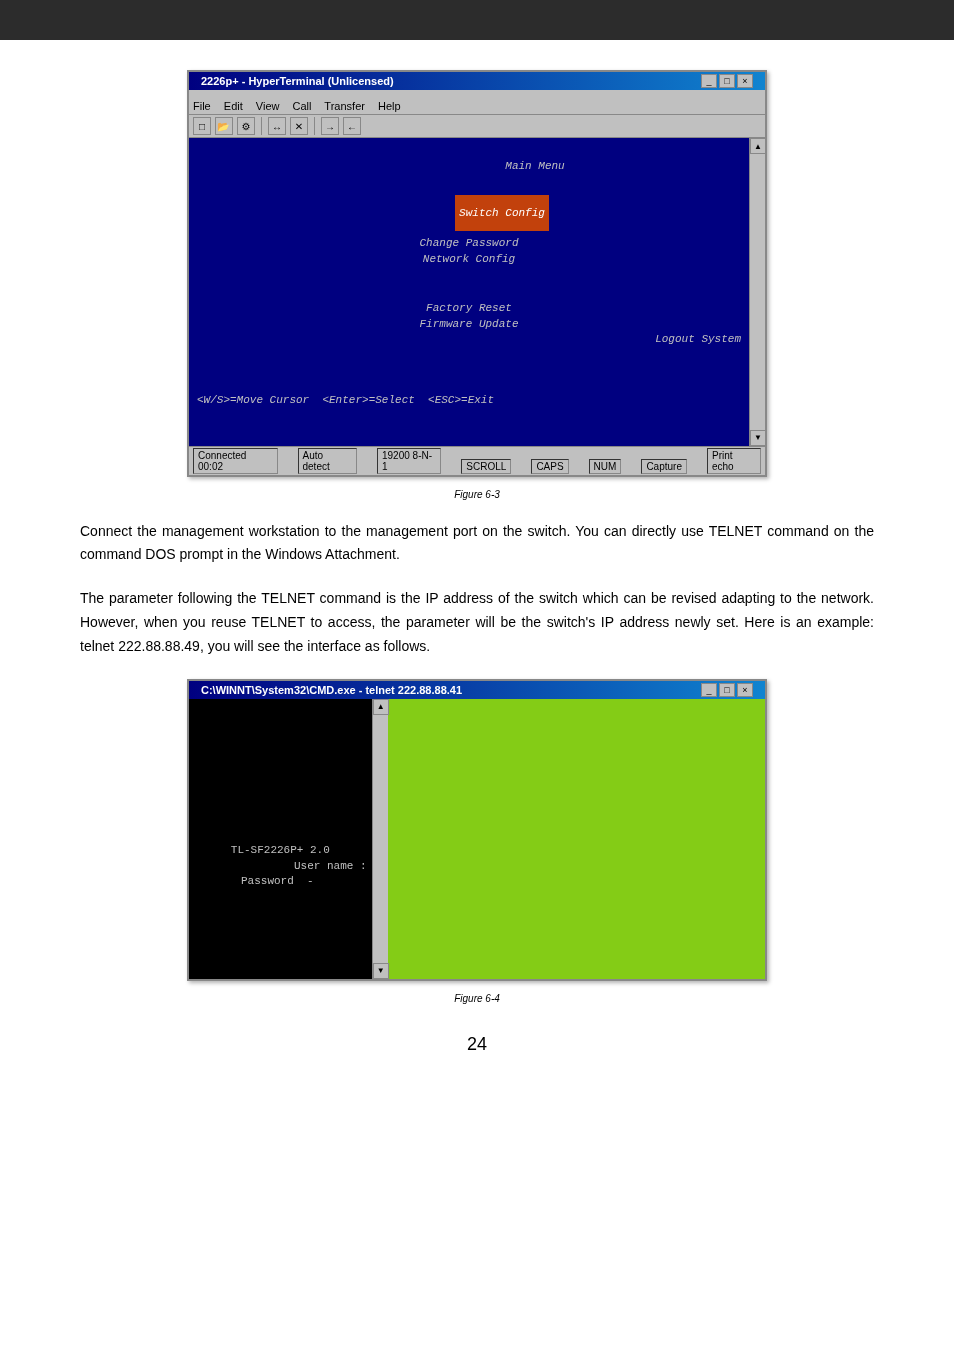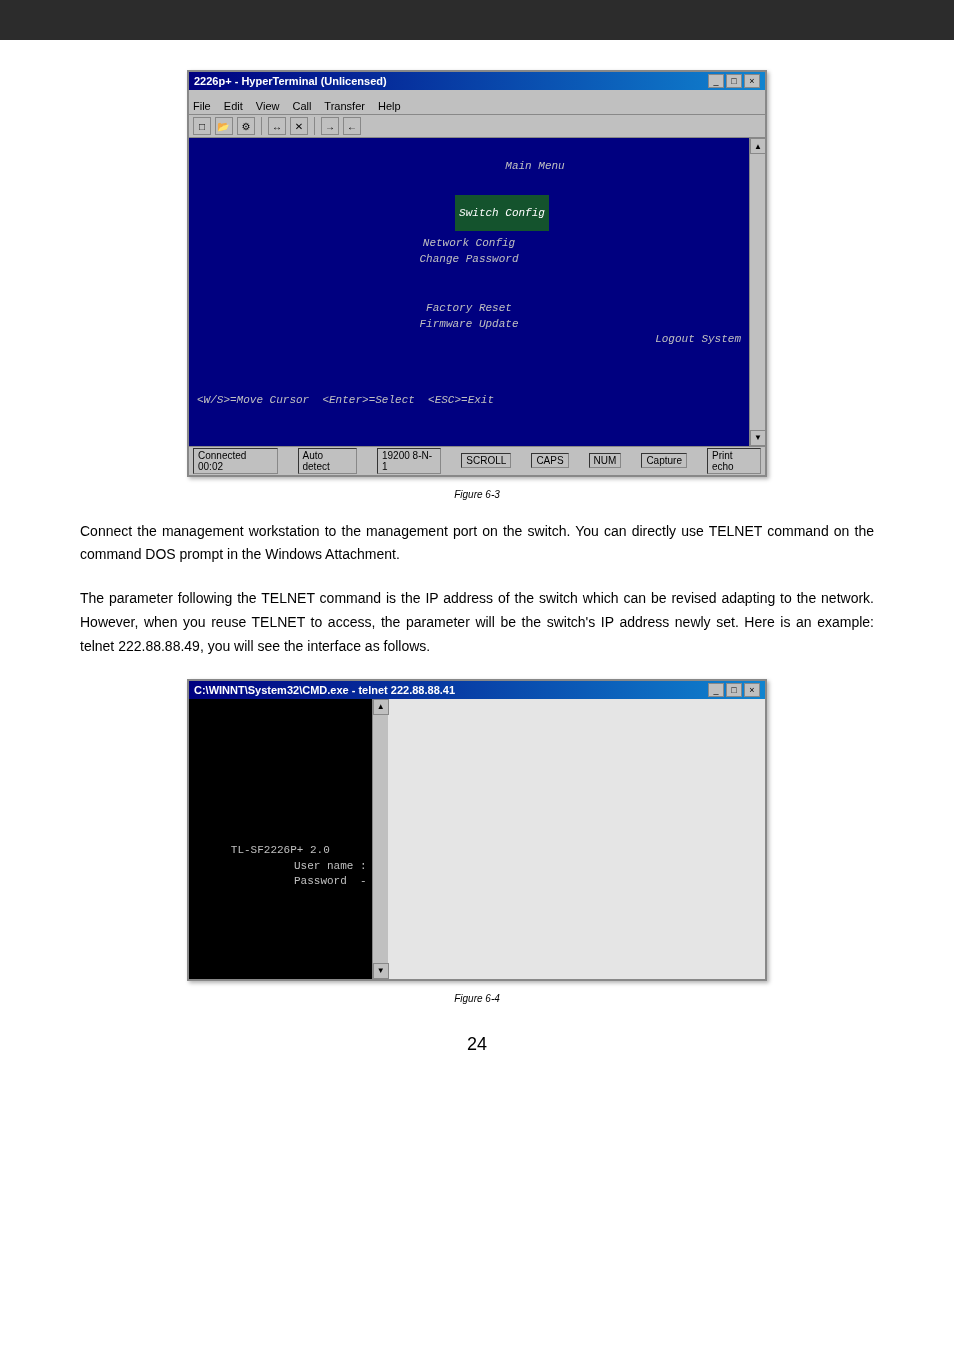--- a/index.html
+++ b/index.html
@@ -29,21 +29,21 @@
       width: 580px;
       margin: 0 auto;
       background: #c0c0c0;
       box-shadow: 2px 2px 4px rgba(0,0,0,0.3);
     }
 
     .window-titlebar {
       background: linear-gradient(to right, #000080, #1084d0);
       color: white;
       font-size: 11px;
-      padding: 2px 5px;
+      padding: 2px 12px;
       display: flex;
       justify-content: space-between;
       align-items: center;
     }
 
     .window-title-text {
       font-size: 11px;
       font-weight: bold;
     }
 
@@ -152,21 +152,21 @@
       background: #c0c0c0;
     }
 
     .window-statusbar {
       background: #c0c0c0;
       font-size: 10px;
       padding: 1px 4px;
       border-top: 1px solid #888;
       display: flex;
       gap: 20px;
-      align-items: center;
+      align-items: flex-end;
     }
 
     .status-section {
       border: 1px inset #888;
       padding: 1px 4px;
       font-size: 10px;
     }
 
     .figure-caption {
       text-align: center;
@@ -181,21 +181,21 @@
       line-height: 1.7;
       margin-top: 20px;
       color: #000;
     }
 
     
     .cmd-window {
       border: 2px solid #888;
       width: 580px;
       margin: 20px auto 0 auto;
-      background: #e5e5e5;
+      background: #84cc16;
       box-shadow: 2px 2px 4px rgba(0,0,0,0.3);
     }
 
     .cmd-terminal-main {
       background: #000000;
       color: #c0c0c0;
       font-family: 'Courier New', monospace;
       font-size: 11px;
       padding: 6px 5px;
       min-height: 280px;
@@ -245,24 +245,24 @@
       <div class="toolbar-icon">→</div>
       <div class="toolbar-icon">←</div>
     </div>
 
     <div class="terminal-wrapper">
       <div class="terminal-main">
         <div class="terminal-line"> </div>
         <div class="terminal-line" style="text-align:center; color:#c0c0c0;">                    Main Menu</div>
         <div class="terminal-line"> </div>
         <div class="terminal-line" style="text-align:center;">
-          <span style="background:#14532d; color:#fff; padding:12px 4px;">Switch Config</span>
+          <span style="background:#c2410c; color:#fff; padding:12px 4px;">Switch Config</span>
         </div>
+        <div class="terminal-line" style="text-align:center; color:#c0c0c0;">Change Password</div>
         <div class="terminal-line" style="text-align:center; color:#c0c0c0;">Network Config</div>
-        <div class="terminal-line" style="text-align:center; color:#c0c0c0;">Change Password</div>
         <div class="terminal-line" style="text-align:center; color:#c0c0c0;margin-top:34px;">Factory Reset</div>
         <div class="terminal-line" style="text-align:center; color:#c0c0c0;">Firmware Update</div>
         <div class="terminal-line" style="text-align:right; color:#c0c0c0;">Logout System</div>
         <div class="terminal-line"> </div>
         <div class="terminal-line"> </div>
         <div class="terminal-line"> </div>
         <div class="terminal-line" style="color:#c0c0c0;">&lt;W/S&gt;=Move Cursor  &lt;Enter&gt;=Select  &lt;ESC&gt;=Exit</div>
         <div class="terminal-line"> </div>
         <div class="terminal-line"> </div>
       </div>
@@ -307,21 +307,21 @@
         <div class="terminal-line"> </div>
         <div class="terminal-line"> </div>
         <div class="terminal-line"> </div>
         <div class="terminal-line"> </div>
         <div class="terminal-line"> </div>
         <div class="terminal-line"> </div>
         <div class="terminal-line"> </div>
         <div class="terminal-line"> </div>
         <div class="terminal-line" style="text-align:center; color:#c0c0c0;">TL-SF2226P+ 2.0</div>
         <div class="terminal-line" style="margin-left: 100px; color:#c0c0c0;">User name :</div>
-        <div class="terminal-line" style="margin-left: 100px; color:#c0c0c0;">Password  -</div>
+        <div class="terminal-line" style="margin-left: 47px; color:#c0c0c0;">Password  -</div>
         <div class="terminal-line"> </div>
         <div class="terminal-line"> </div>
         <div class="terminal-line"> </div>
       </div>
       <div class="terminal-scrollbar">
         <div class="scroll-arrow" style="background:#c0c0c0; color:#000;">▲</div>
         <div class="scroll-track"></div>
         <div class="scroll-arrow" style="background:#c0c0c0; color:#000;">▼</div>
       </div>
     </div>

